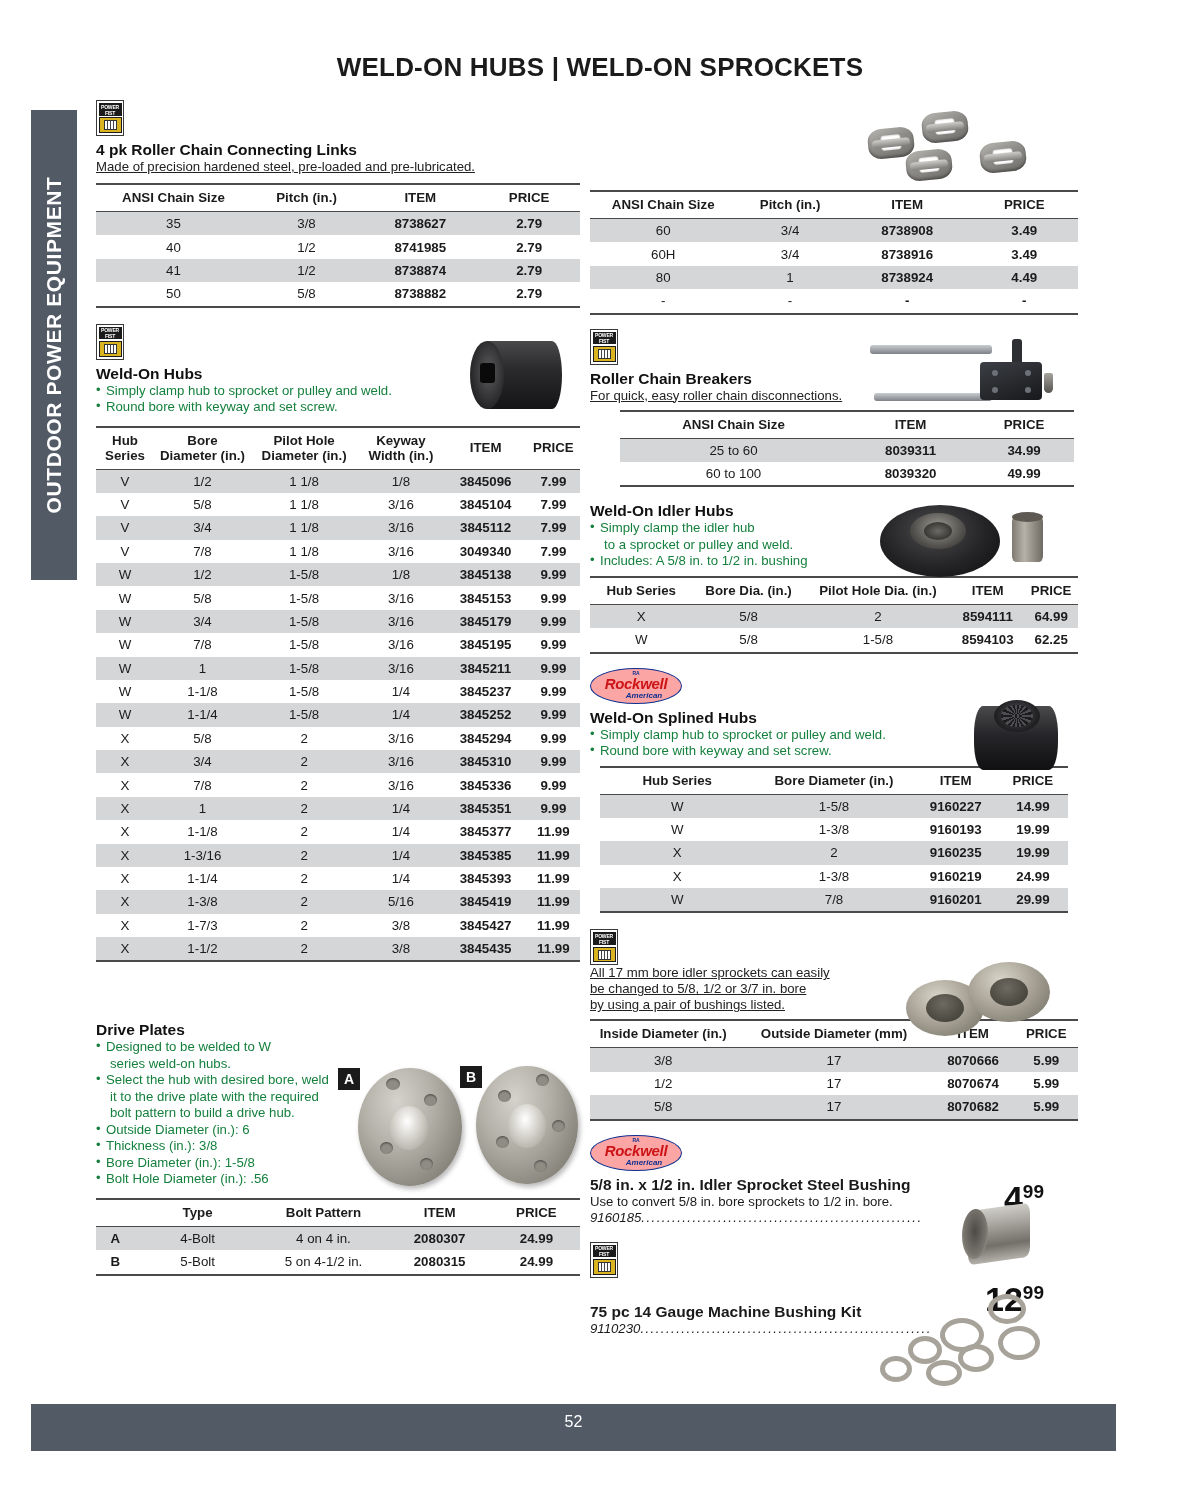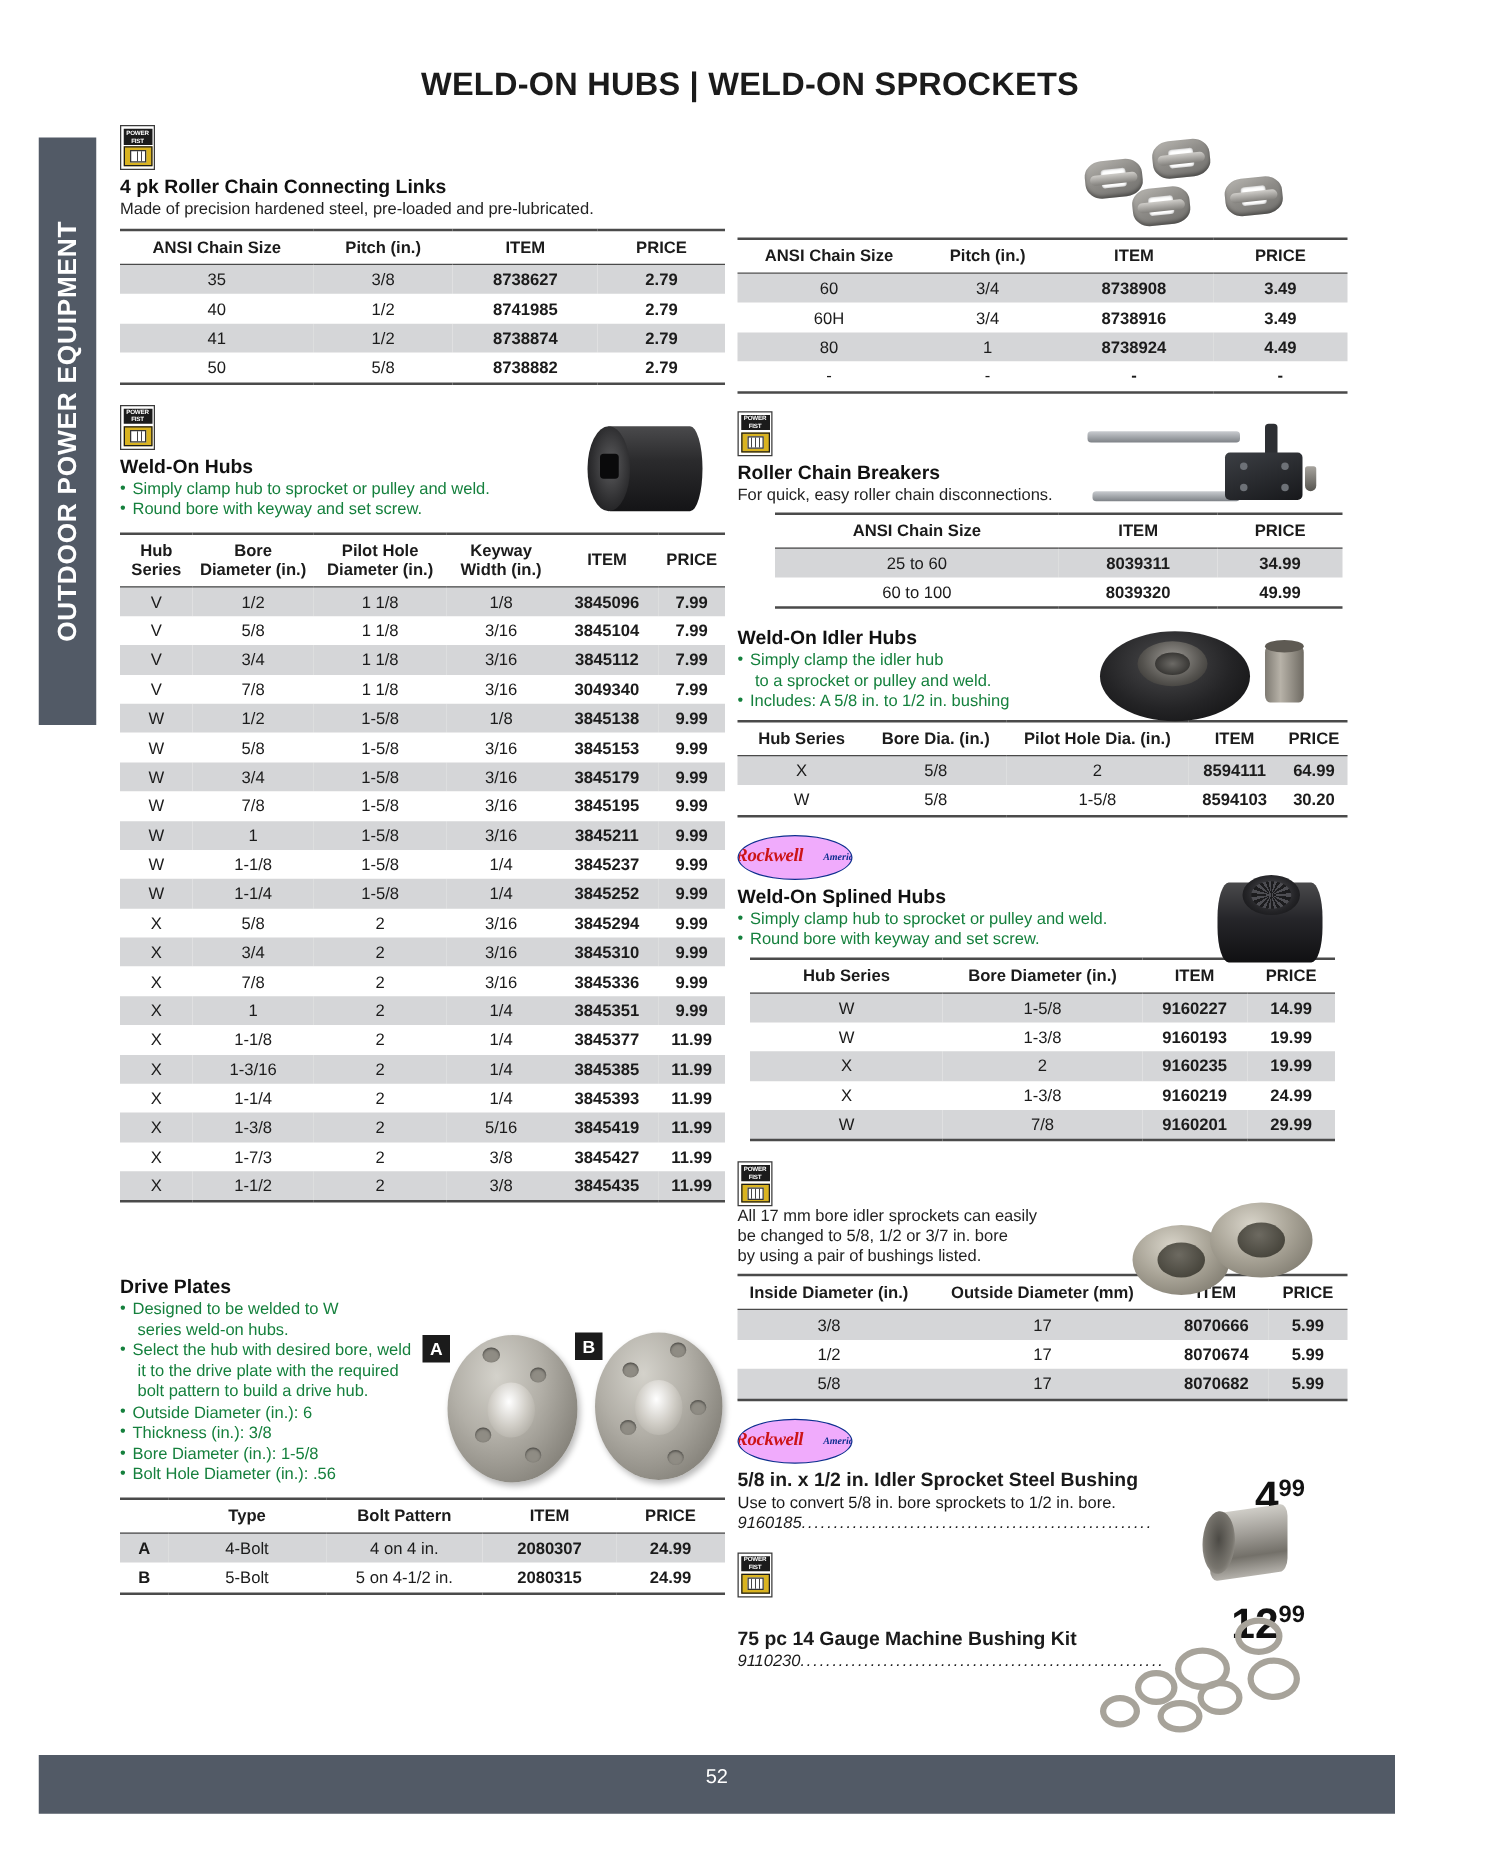--- a/index.html
+++ b/index.html
@@ -75,44 +75,43 @@
     background-image: linear-gradient(90deg, transparent 2px, #444 2px, #444 2.6px, transparent 2.6px,
                       transparent 5px, #444 5px, #444 5.6px, transparent 5.6px,
                       transparent 8px, #444 8px, #444 8.6px, transparent 8.6px);
   }
 
   
   .rw-logo {
     width: 92px; height: 36px;
     border: 1.5px solid #0d2f8f;
     border-radius: 50%;
-    background: #f0abfc;
-    display: flex; flex-direction: row;
+    background: #fca5a5;
+    display: flex; flex-direction: column;
     align-items: center; justify-content: center;
     overflow: hidden;
-    font-family: Liberation Serif, serif;
   }
   .rw-top { font-size: 5px; color:#0d2f8f; font-weight:bold; line-height:5px; }
   .rw-main {
     font-size: 15px; font-weight: bold; color: #cc1417;
     line-height: 15px; letter-spacing: -.3px;
     font-style: italic;
   }
   .rw-sub {
     font-size: 8px; font-weight: bold; color: #0d2f8f;
     line-height: 9px; font-style: italic; margin-left: 16px;
   }
 
   
   .prod-title {
     font-size: 15.5px; font-weight: bold; color: #111;
     line-height: 19px; margin-top: 4px;
   }
   .prod-sub {
-    font-size: 13.2px; color: #222; line-height: 16px;
+    font-size: 13.2px; color: #222; line-height: 16px; text-decoration: underline;
   }
   ul.bullets { list-style: none; }
   ul.bullets li {
     font-size: 13.2px; color: #15803d; line-height: 16.5px;
     position: relative; padding-left: 10px;
   }
   ul.bullets li::before {
     content: "•"; position: absolute; left: 0; top: -1px; font-size: 13px;
   }
   ul.bullets li.cont { padding-left: 14px; }
@@ -755,21 +754,21 @@
               <td>5/8</td>
               <td>2</td>
               <td class="item">8594111</td>
               <td class="price">64.99</td>
             </tr>
             <tr>
               <td>W</td>
               <td>5/8</td>
               <td>1-5/8</td>
               <td class="item">8594103</td>
-              <td class="price">30.20</td>
+              <td class="price">62.25</td>
             </tr>
           </tbody>
         </table>
       </div>
     </div>
 
     <div style="margin-top:14px">
       <div class="rw-logo">
         <div class="rw-top">RA</div>
         <div class="rw-main">Rockwell</div>

